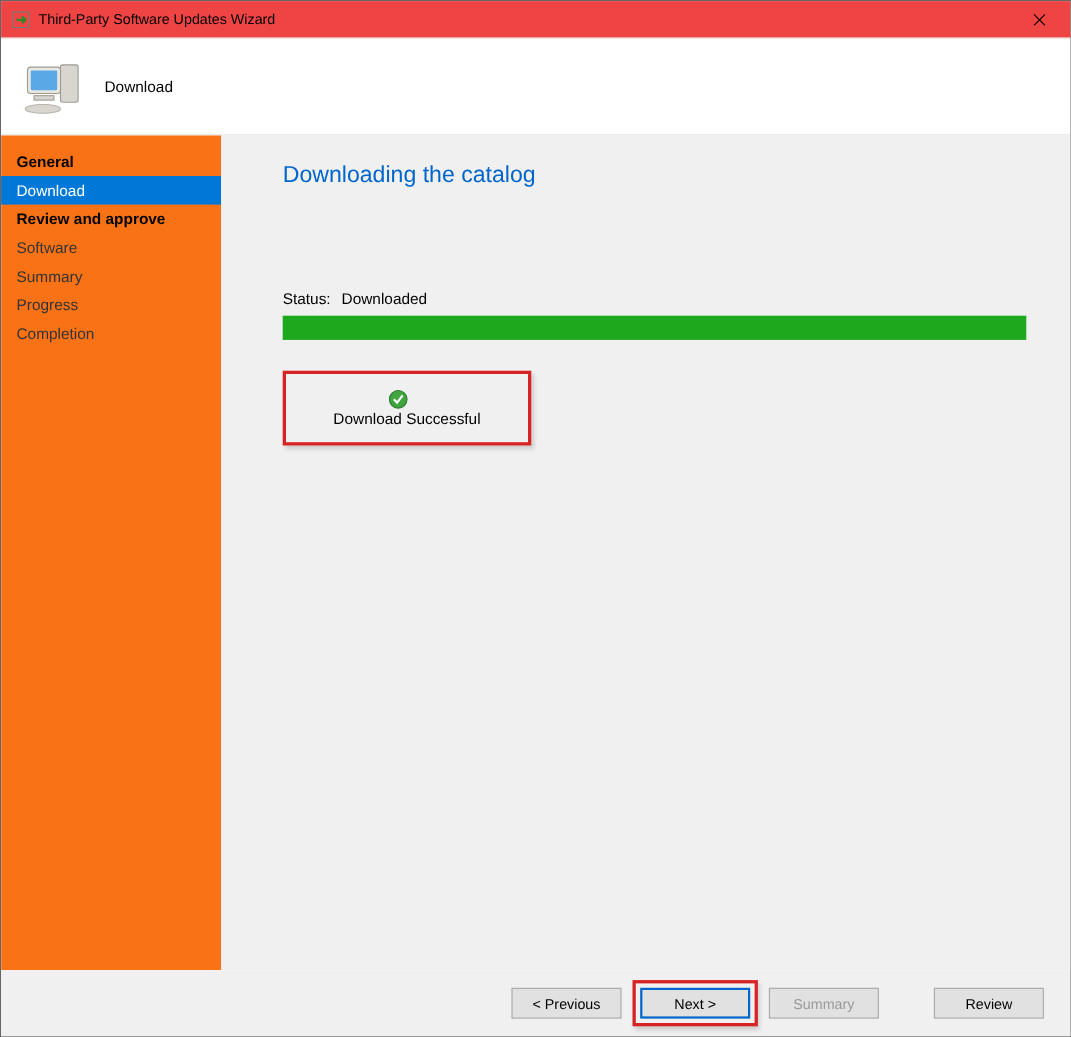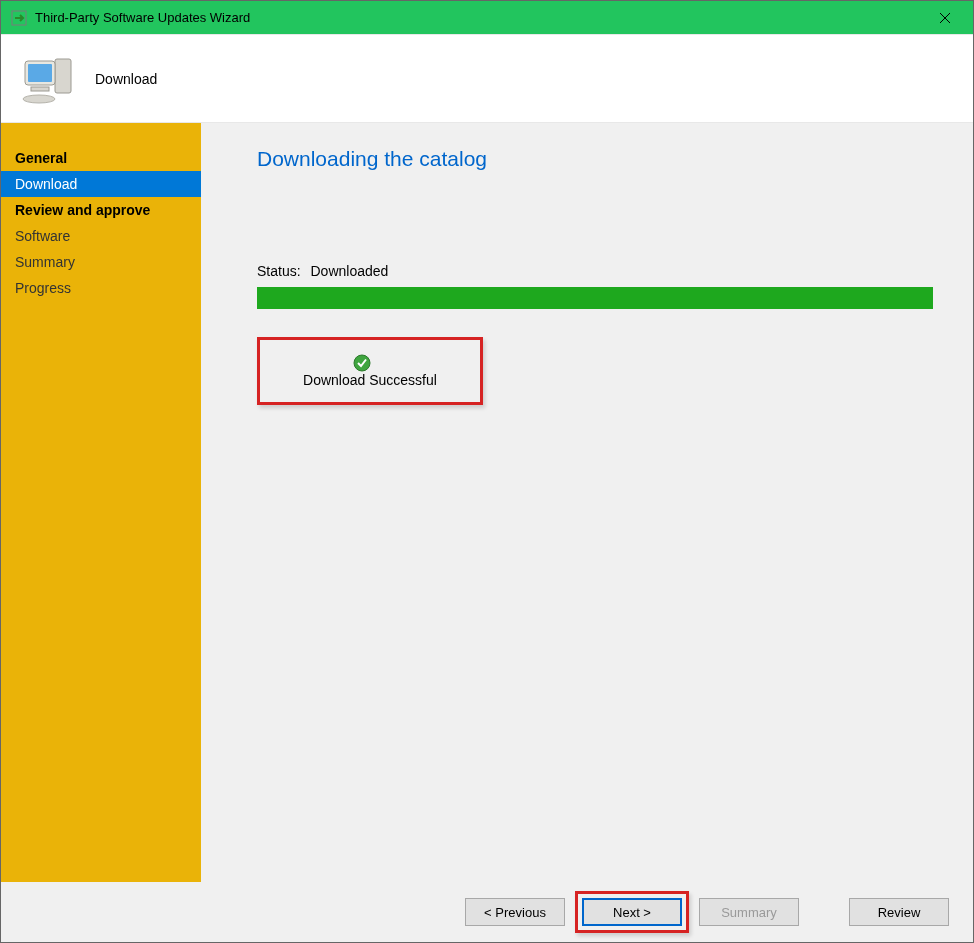--- a/index.html
+++ b/index.html
@@ -7,21 +7,21 @@
   .window {
     width: 974px; height: 943px;
     border: 1px solid #666;
     background: #fff;
     display: flex; flex-direction: column;
   }
   .titlebar {
     height: 34px;
     display: flex; align-items: center;
     padding: 0 8px 0 10px;
-    background: #22c55e;
+    background: #ef4444;
     border-bottom: 1px solid #e8e8e8;
   }
   .titlebar .app-icon {
     width: 16px; height: 16px;
     margin-right: 8px;
     display: inline-flex; align-items: center; justify-content: center;
   }
   .titlebar .title {
     font-size: 13px; color: #000; flex: 1;
   }
@@ -46,22 +46,22 @@
     font-size: 14px; color: #000;
   }
   .body {
     flex: 1;
     display: flex;
     background: #f0f0f0;
     overflow: hidden;
   }
   .sidebar {
     width: 200px;
-    background: #eab308;
-    padding-top: 22px;
+    background: #f97316;
+    padding-top: 11px;
   }
   .sidebar .nav-item {
     font-size: 14px;
     padding: 5px 14px;
     color: #333;
     cursor: default;
   }
   .sidebar .nav-item.bold { font-weight: 600; color: #000; }
   .sidebar .nav-item.active {
     background: #0078d7; color: #fff; font-weight: 400;
@@ -178,20 +178,21 @@
 
   <div class="body">
 
     <div class="sidebar">
       <div class="nav-item bold">General</div>
       <div class="nav-item active">Download</div>
       <div class="nav-item bold">Review and approve</div>
       <div class="nav-item">Software</div>
       <div class="nav-item">Summary</div>
       <div class="nav-item">Progress</div>
+      <div class="nav-item">Completion</div>
     </div>
 
     <div class="main">
       <div class="page-title">Downloading the catalog</div>
 
       <div class="status-row">
         <span class="label">Status:</span>
         <span>Downloaded</span>
       </div>
 

